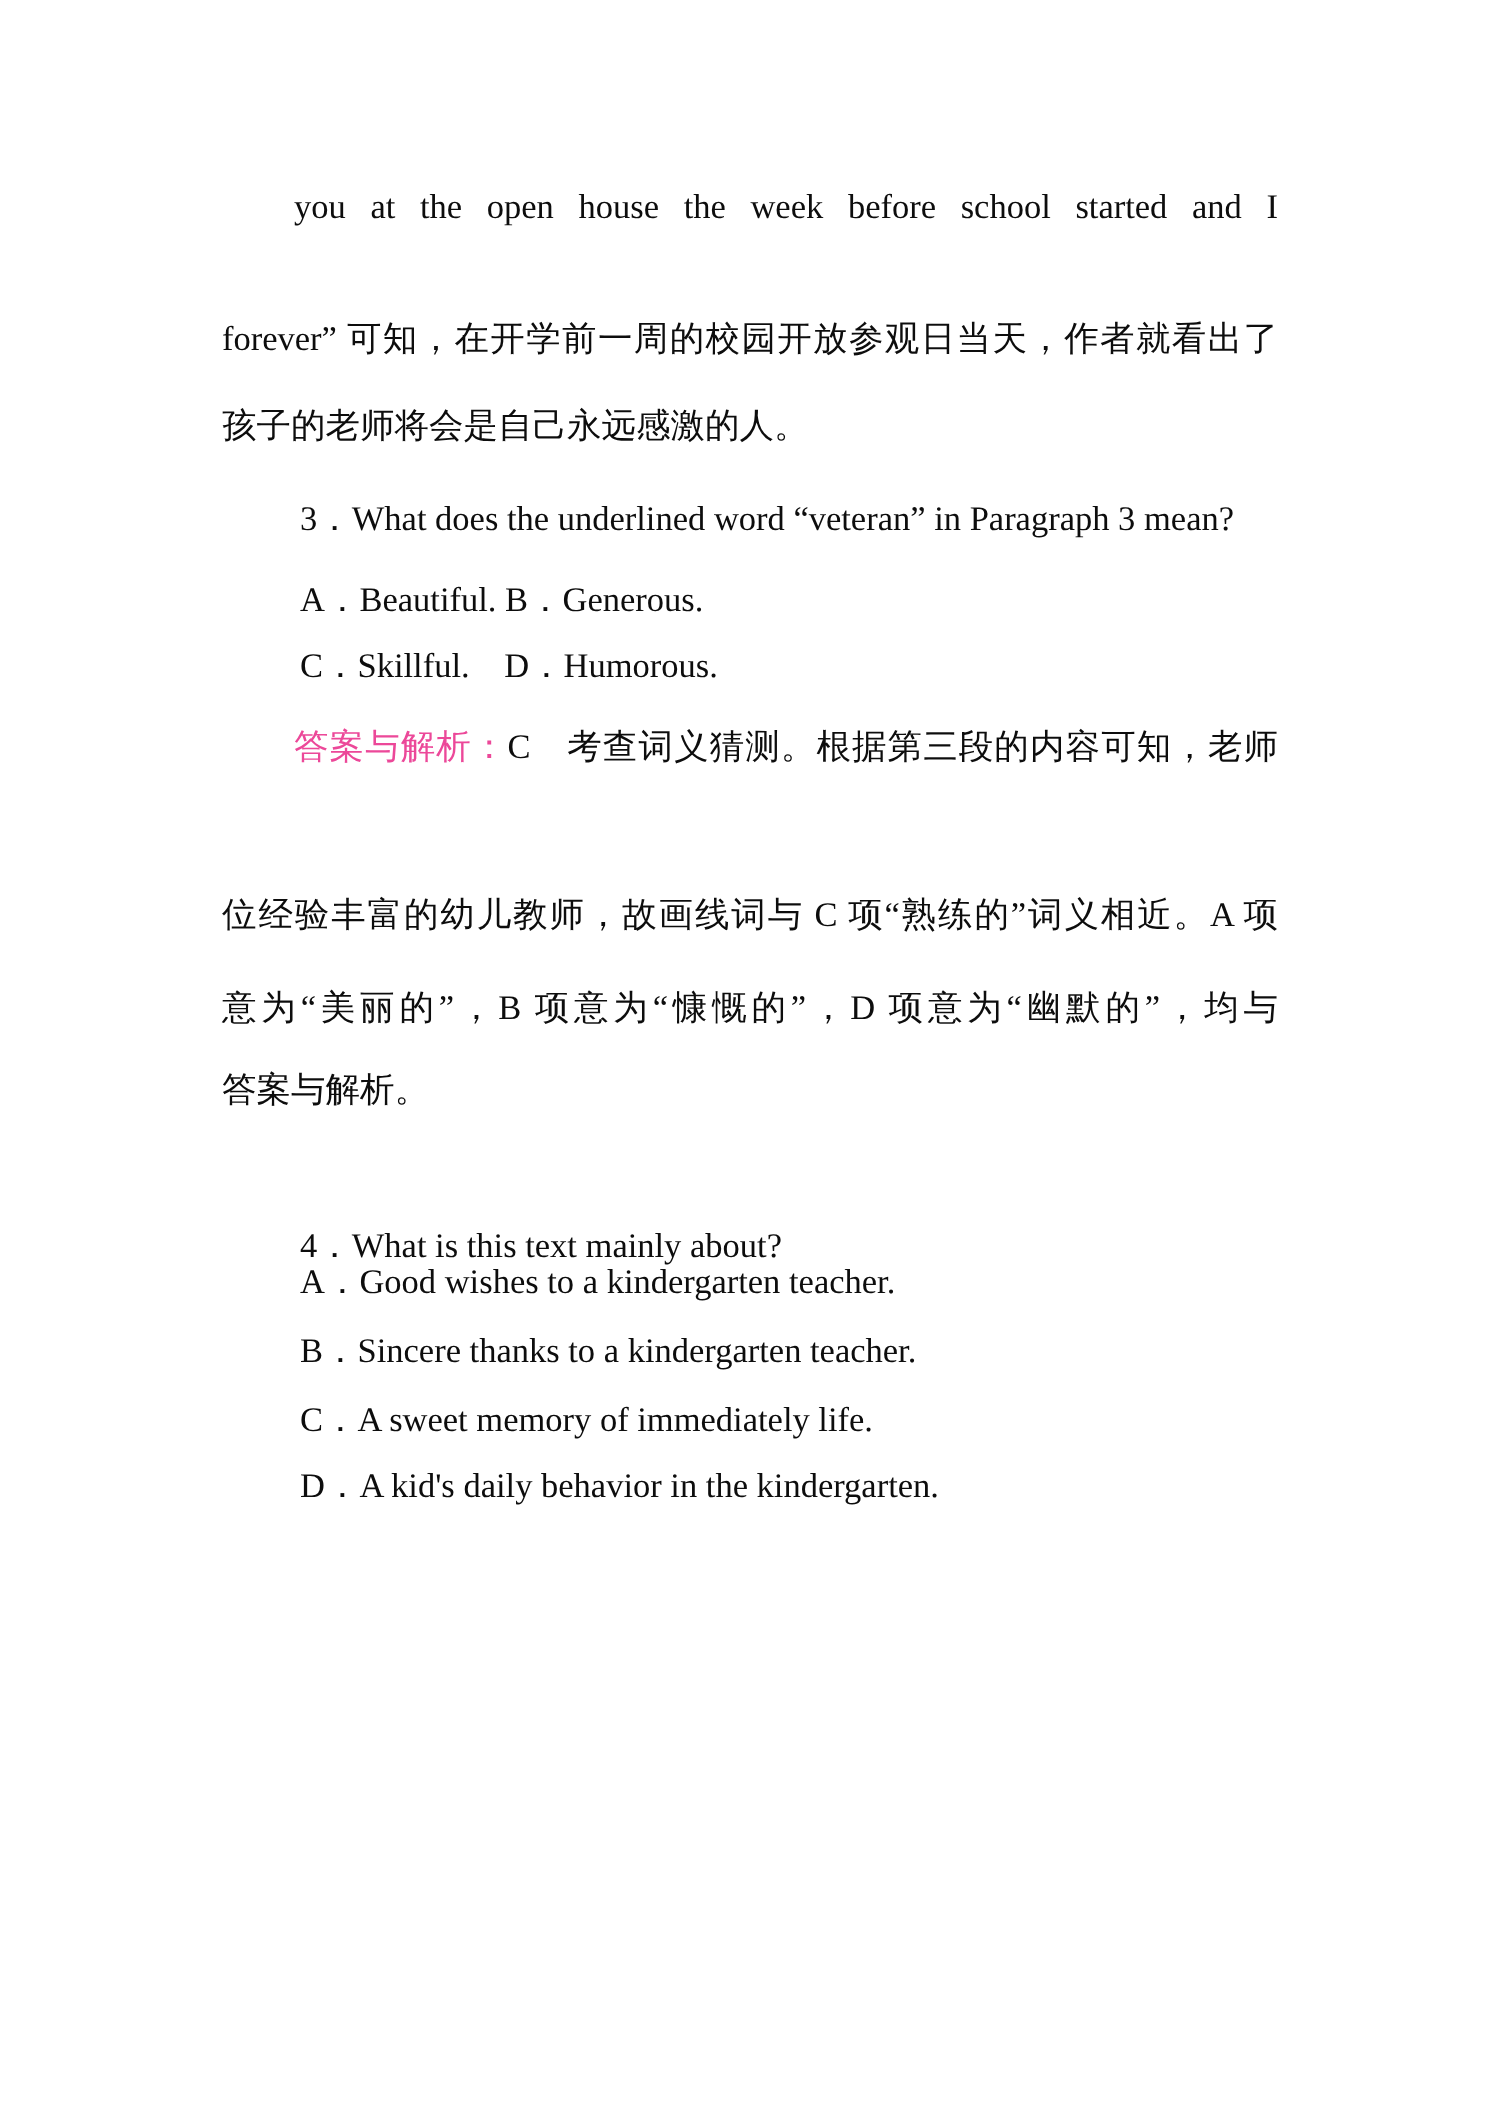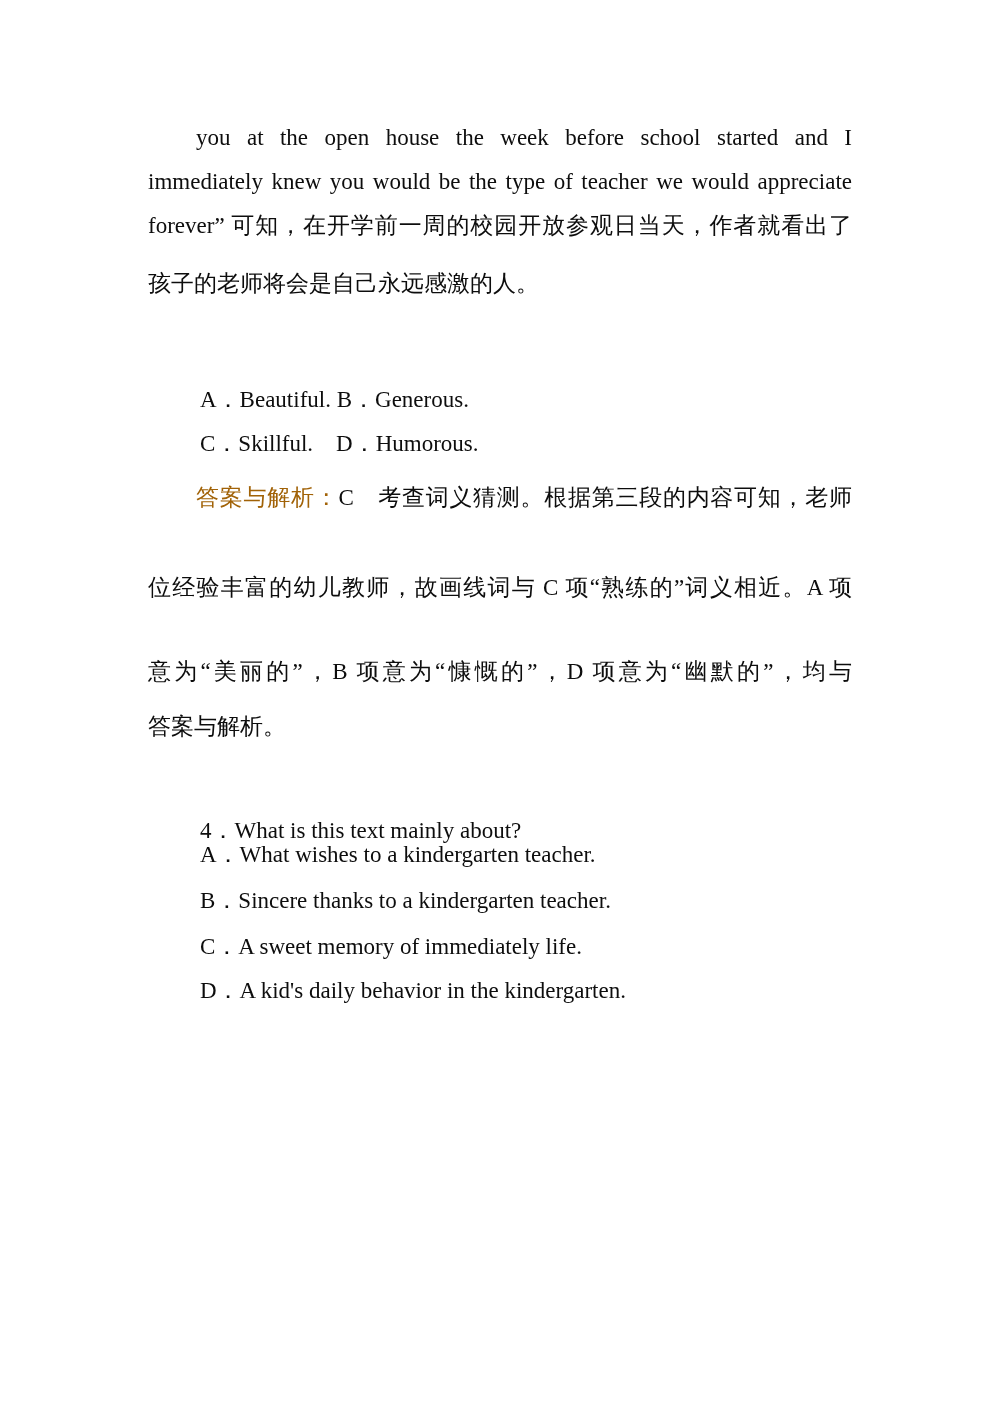--- a/index.html
+++ b/index.html
@@ -16,44 +16,44 @@
     position:absolute;
     left:148px;
     width:704px;
     font-size:23px;
     line-height:30px;
   }
   .stretch{text-align:justify;text-align-last:justify;}
   .nw{white-space:nowrap;}
   .ind48{text-indent:48px;}
   .ind52{text-indent:52px;}
-  .red{color:#a16207;}
+  .red{color:#ec4899;}
 </style>
 </head>
 <body>
 
 <div class="page">
 
   <div class="ln stretch ind48" style="top:123px">you at the open house the week before school started and I</div>
-  <div class="ln stretch" style="top:167px">immediately knew you would be the type of teacher we would appreciate</div>
   <div class="ln stretch" style="top:211px">forever” 可知，在开学前一周的校园开放参观日当天，作者就看出了</div>
   <div class="ln nw" style="top:269px">孩子的老师将会是自己永远感激的人。</div>
 
+  <div class="ln nw ind52" style="top:331px">3．What does the underlined word “veteran” in Paragraph 3 mean?</div>
   <div class="ln nw ind52" style="top:429px">C．Skillful.　D．Humorous.</div>
   <div class="ln nw ind52" style="top:385px">A．Beautiful. B．Generous.</div>
 
   <div class="ln stretch ind48" style="top:483px">
     <span class="red">答案与解析：</span><span>C　考查词义猜测。根据第三段的内容可知，老师</span>
   </div>
-  <div class="ln stretch" style="top:573px">位经验丰富的幼儿教师，故画线词与 C 项“熟练的”词义相近。A 项</div>
+  <div class="ln stretch" style="top:595px">位经验丰富的幼儿教师，故画线词与 C 项“熟练的”词义相近。A 项</div>
   <div class="ln stretch" style="top:657px">意为“美丽的”，B 项意为“慷慨的”，D 项意为“幽默的”，均与</div>
   <div class="ln nw" style="top:712px">答案与解析。</div>
 
   <div class="ln nw ind52" style="top:816px">4．What is this text mainly about?</div>
-  <div class="ln nw ind52" style="top:840px">A．What wishes to a kindergarten teacher.</div>
+  <div class="ln nw ind52" style="top:840px">A．Good wishes to a kindergarten teacher.</div>
   <div class="ln nw ind52" style="top:886px">B．Sincere thanks to a kindergarten teacher.</div>
   <div class="ln nw ind52" style="top:932px">C．A sweet memory of immediately life.</div>
   <div class="ln nw ind52" style="top:976px">D．A kid's daily behavior in the kindergarten.</div>
 
   <div class="ln stretch" style="top:1034px">
     <span class="red"></span><span></span>
   </div>
   <div class="ln stretch" style="top:1086px"></div>
   <div class="ln nw" style="top:1138px"></div>
 

